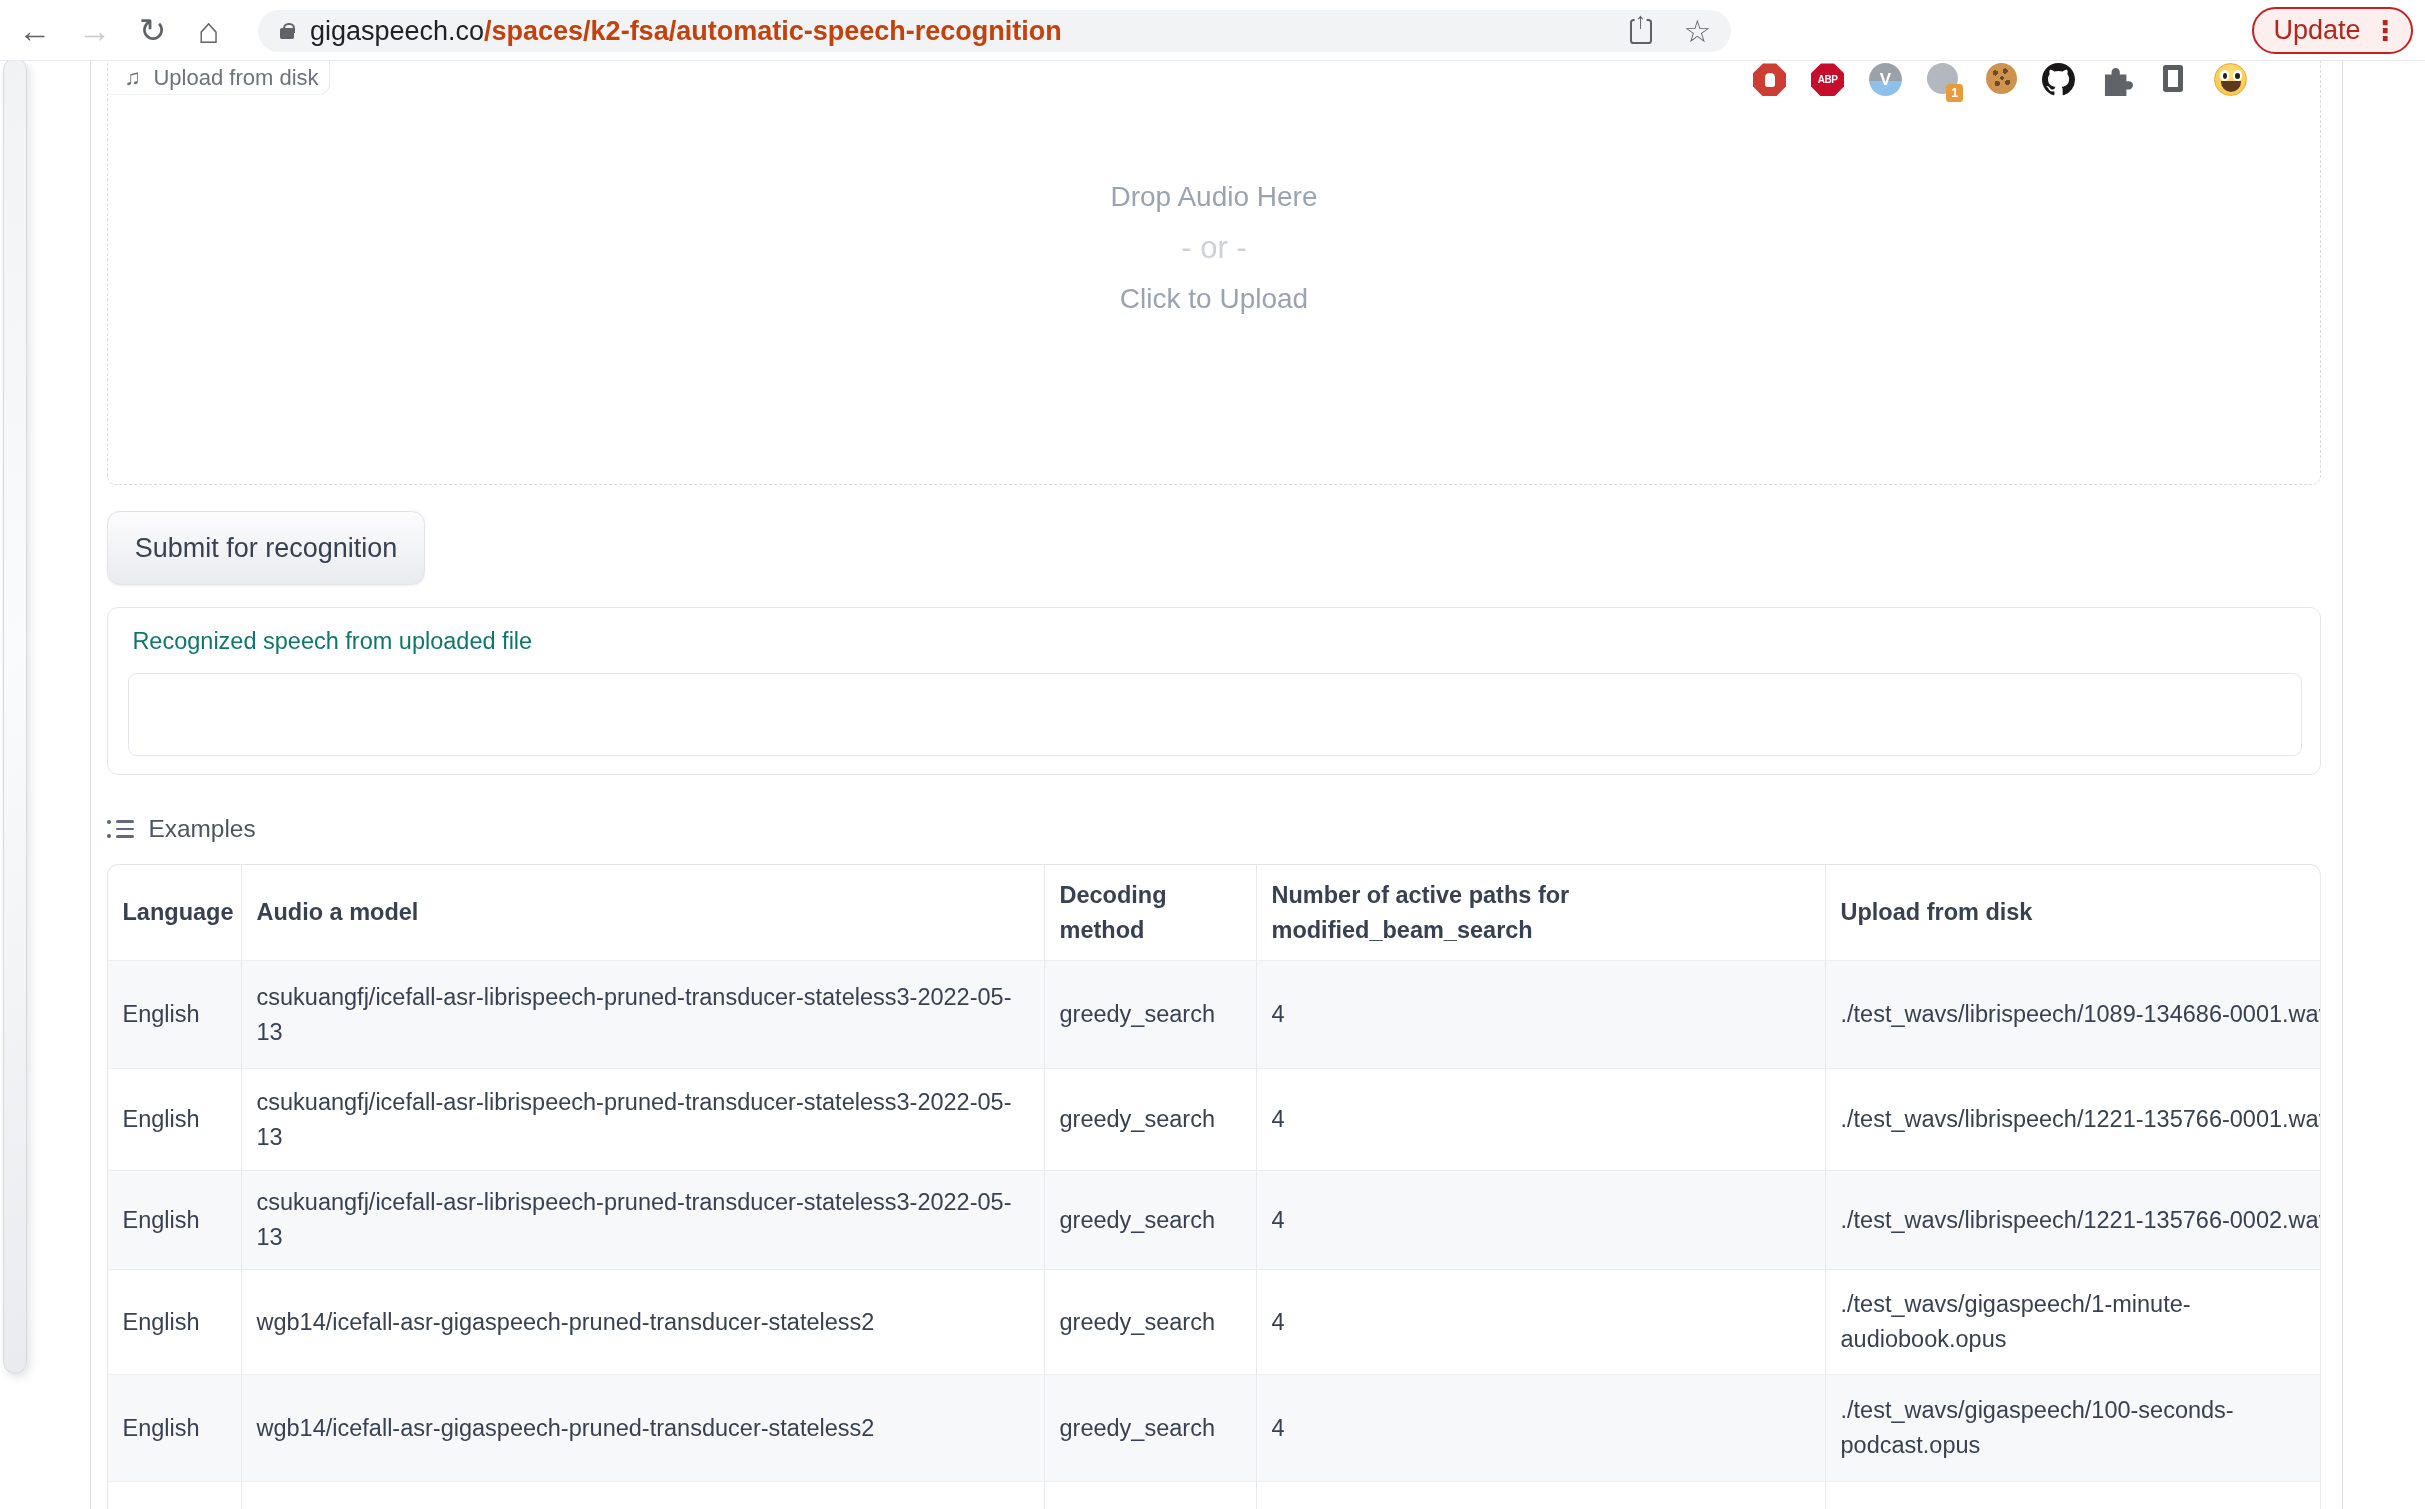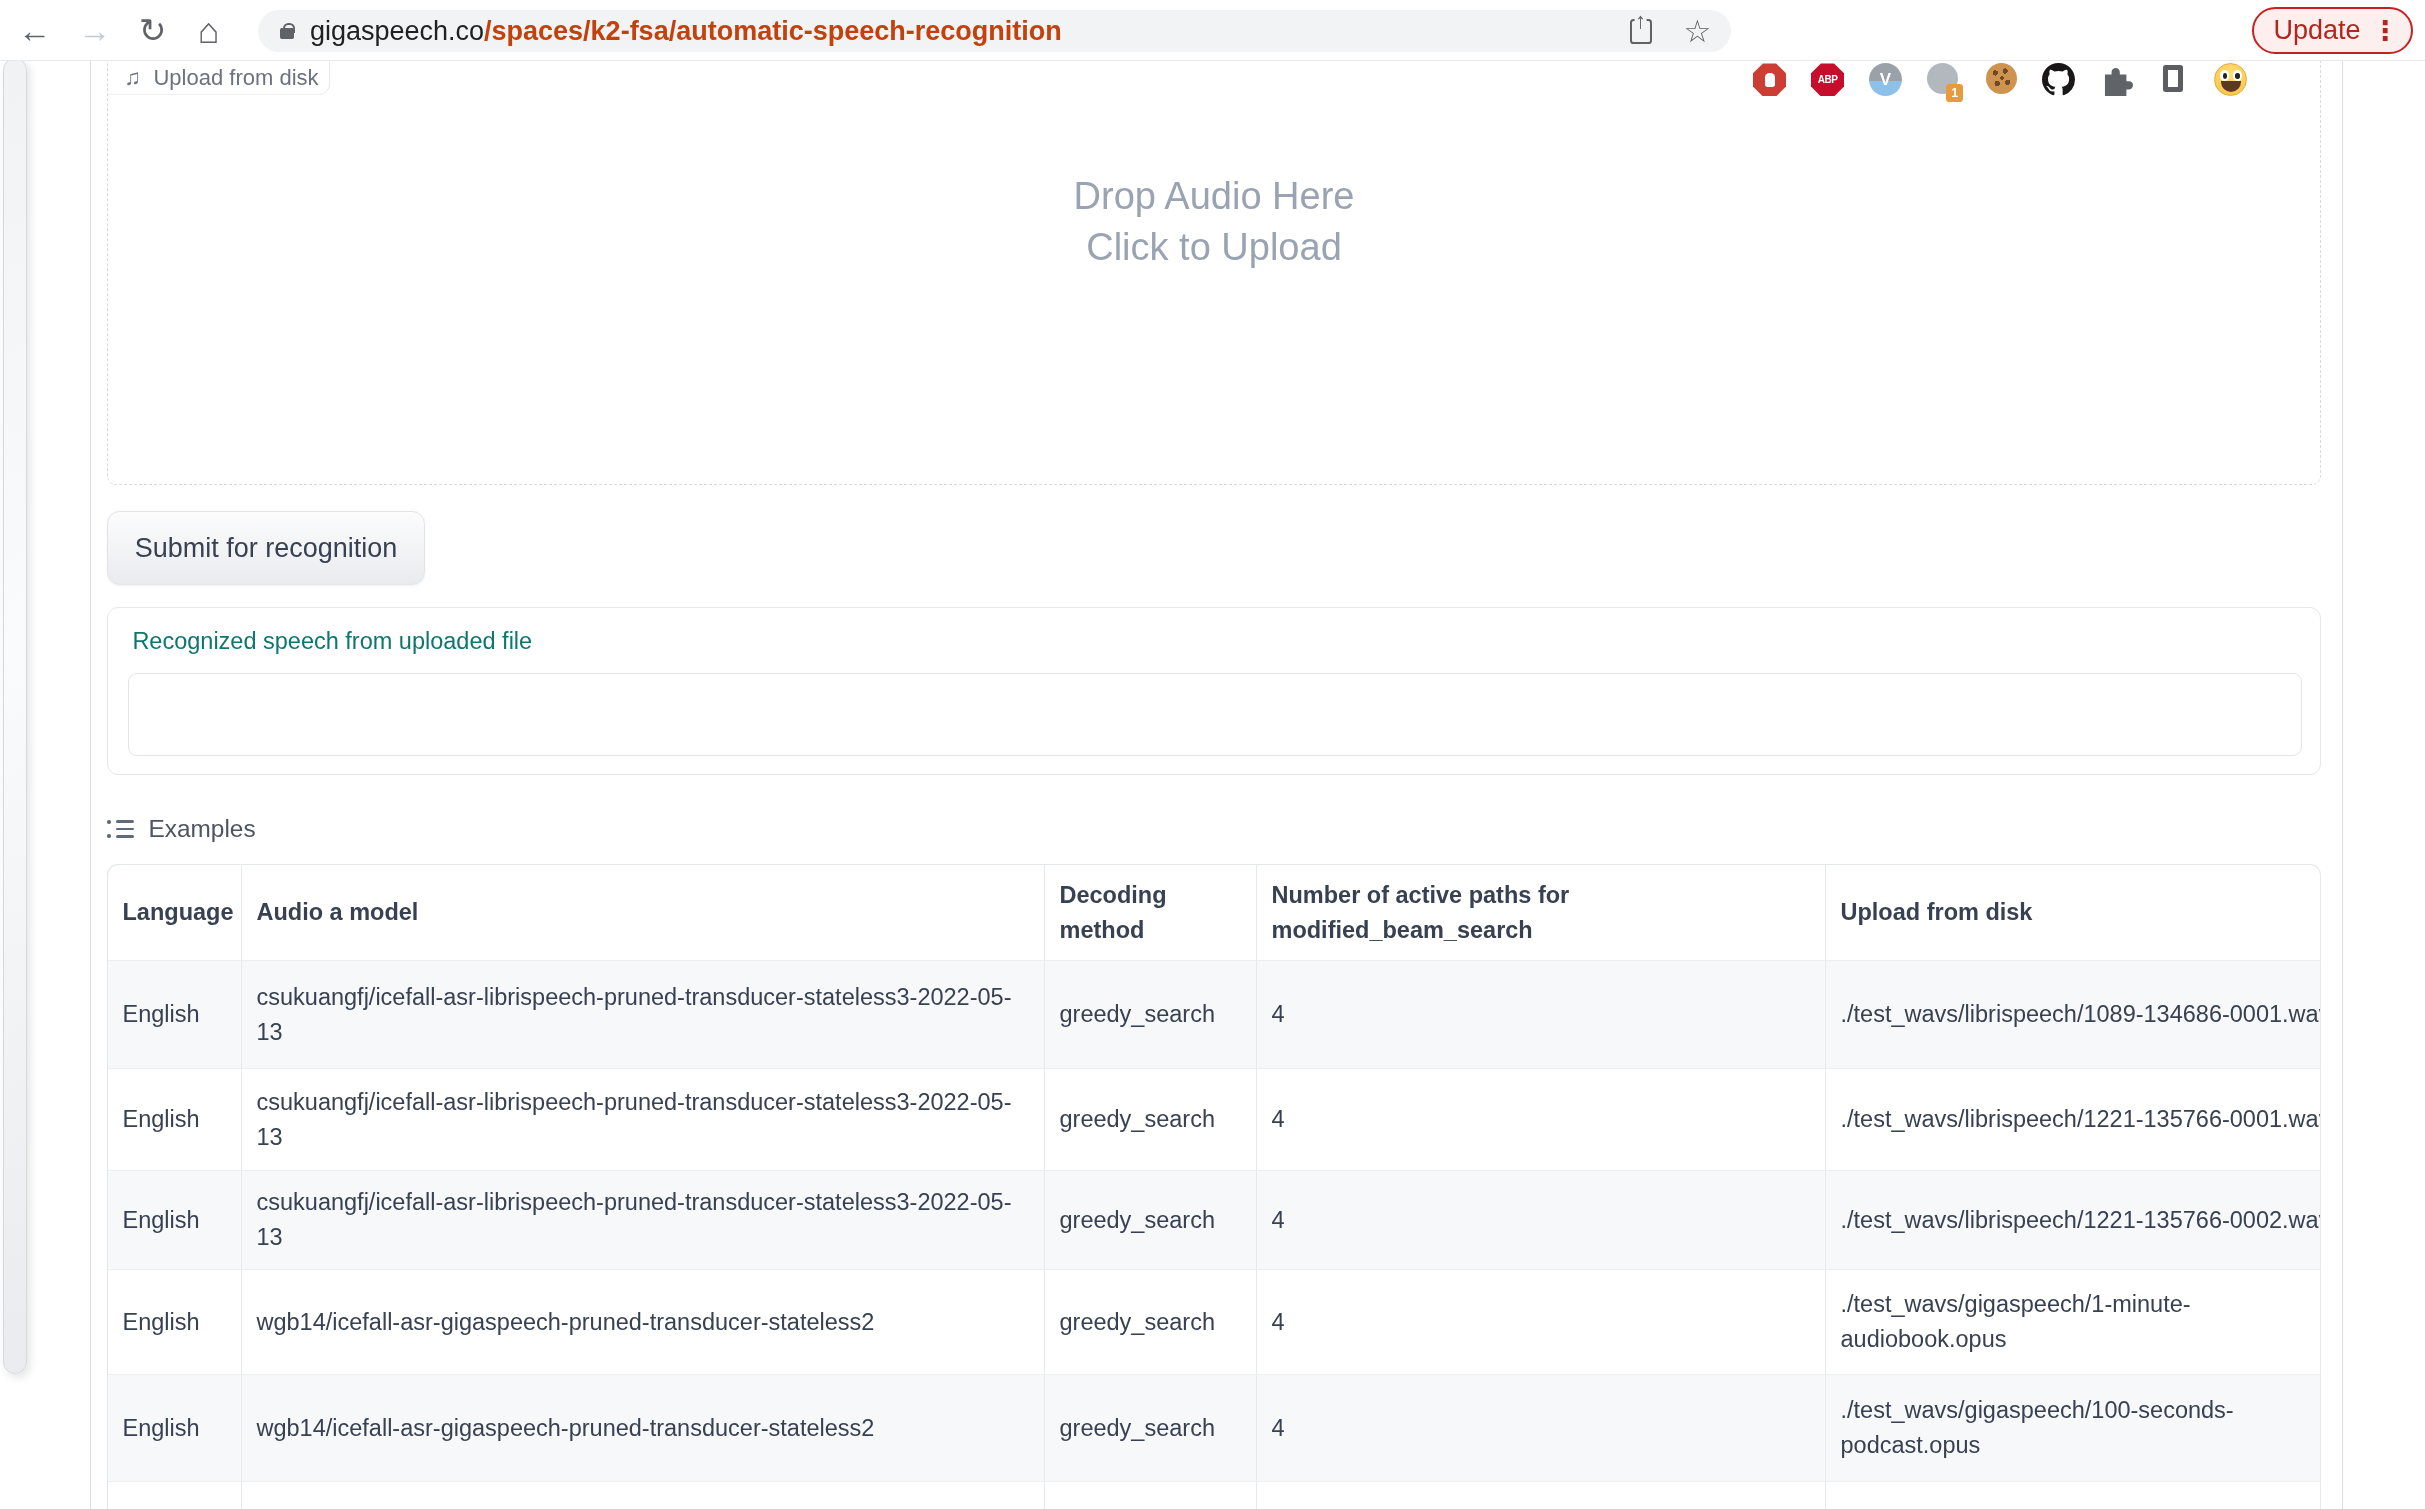--- a/index.html
+++ b/index.html
@@ -67,21 +67,21 @@
   .vline{top:61px;width:0.9px;height:1448px;background:#dadde2;}
 
   
   #upload-tab{left:108px;top:61px;width:222px;height:34px;background:#fff;z-index:6;
     border-right:0.9px solid #e7e9ec;border-bottom:0.9px solid #f0f1f3;border-radius:0 0 11px 0;
     display:flex;align-items:center;gap:12.7px;padding-left:16.3px;color:var(--text-muted);font-size:22px;cursor:pointer;}
   #upload-tab .note{font-size:22px;color:#6b7280;}
   #dropzone{left:107px;top:36px;width:2214px;height:449px;border:1.8px dashed #d7dbe0;border-radius:9px;
     background:#fff;z-index:5;cursor:pointer;}
   #dropzone .stack{position:absolute;left:0;top:134px;width:100%;text-align:center;color:#9aa3b2;}
-  #dropzone .l1,#dropzone .l3{font-size:38px;line-height:51px;}
+  #dropzone .l1,#dropzone .l3{font-size:28px;line-height:51px;}
   #dropzone .l2{font-size:31px;line-height:51px;color:#cdd2d9;}
   #submit{left:107px;top:511px;width:318px;height:74px;border:0.9px solid #e2e4e8;border-radius:12.7px;
     background:linear-gradient(180deg,#fcfcfd,#e9ebef);box-shadow:0 0.9px 2.7px rgba(0,0,0,.06);
     display:flex;align-items:center;justify-content:center;font-size:27px;color:var(--text-dark);cursor:pointer;}
   #out-panel{left:107px;top:607px;width:2214px;height:168px;border:0.9px solid var(--border);border-radius:11px;background:#fff;}
   #out-label{position:absolute;left:24.4px;top:20px;font-size:23.5px;color:#0f766e;}
   #out-box{position:absolute;left:20px;top:65px;width:2174px;height:83px;border:0.9px solid #e3e6ea;border-radius:9px;
     background:#fff;resize:none;font-size:23.5px;padding:9px 14.5px;color:var(--text-dark);outline:none;
     font-family:"Liberation Sans",sans-serif;}
   #examples-head{left:107px;top:815px;display:flex;align-items:center;gap:14.5px;color:#4b5563;font-size:24.4px;}
@@ -173,20 +173,21 @@
   </div>
 </div>
 
 <div class="abs" id="left-sliver"></div>
 <div class="abs vline" style="left:90px"></div>
 <div class="abs vline" style="left:2342px"></div>
 
 <div class="abs" id="dropzone">
   <div class="stack">
     <div class="l1">Drop Audio Here</div>
+    <div class="l2">- or -</div>
     <div class="l3">Click to Upload</div>
   </div>
 </div>
 <div class="abs" id="upload-tab">
   <span class="note">♫</span>
   <span>Upload from disk</span>
 </div>
 
 <div class="abs" id="submit">Submit for recognition</div>
 

